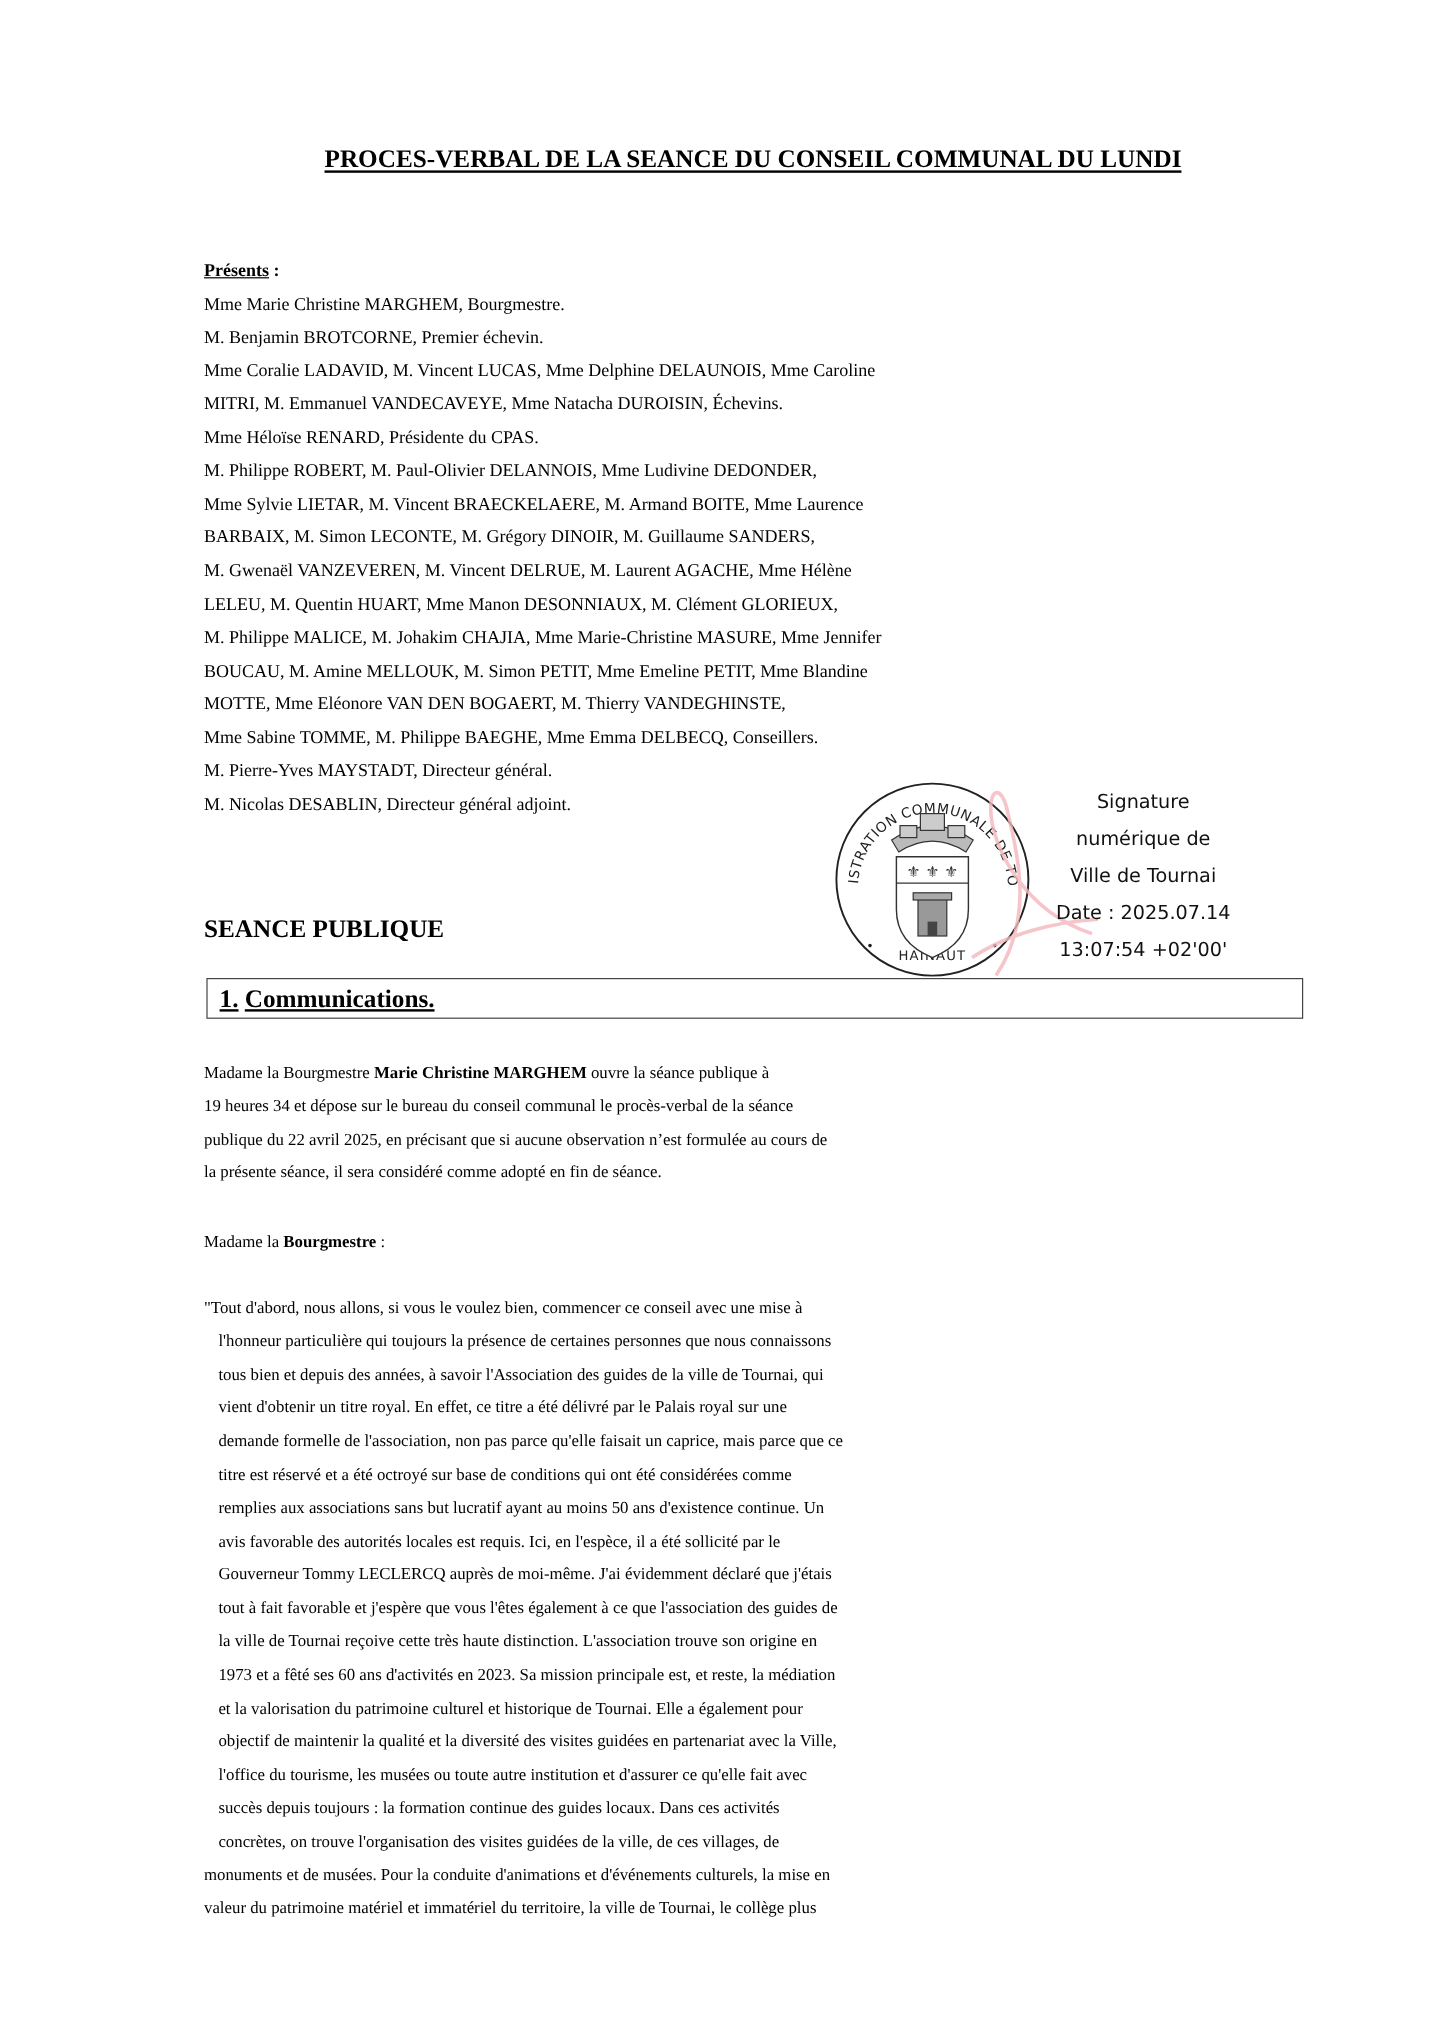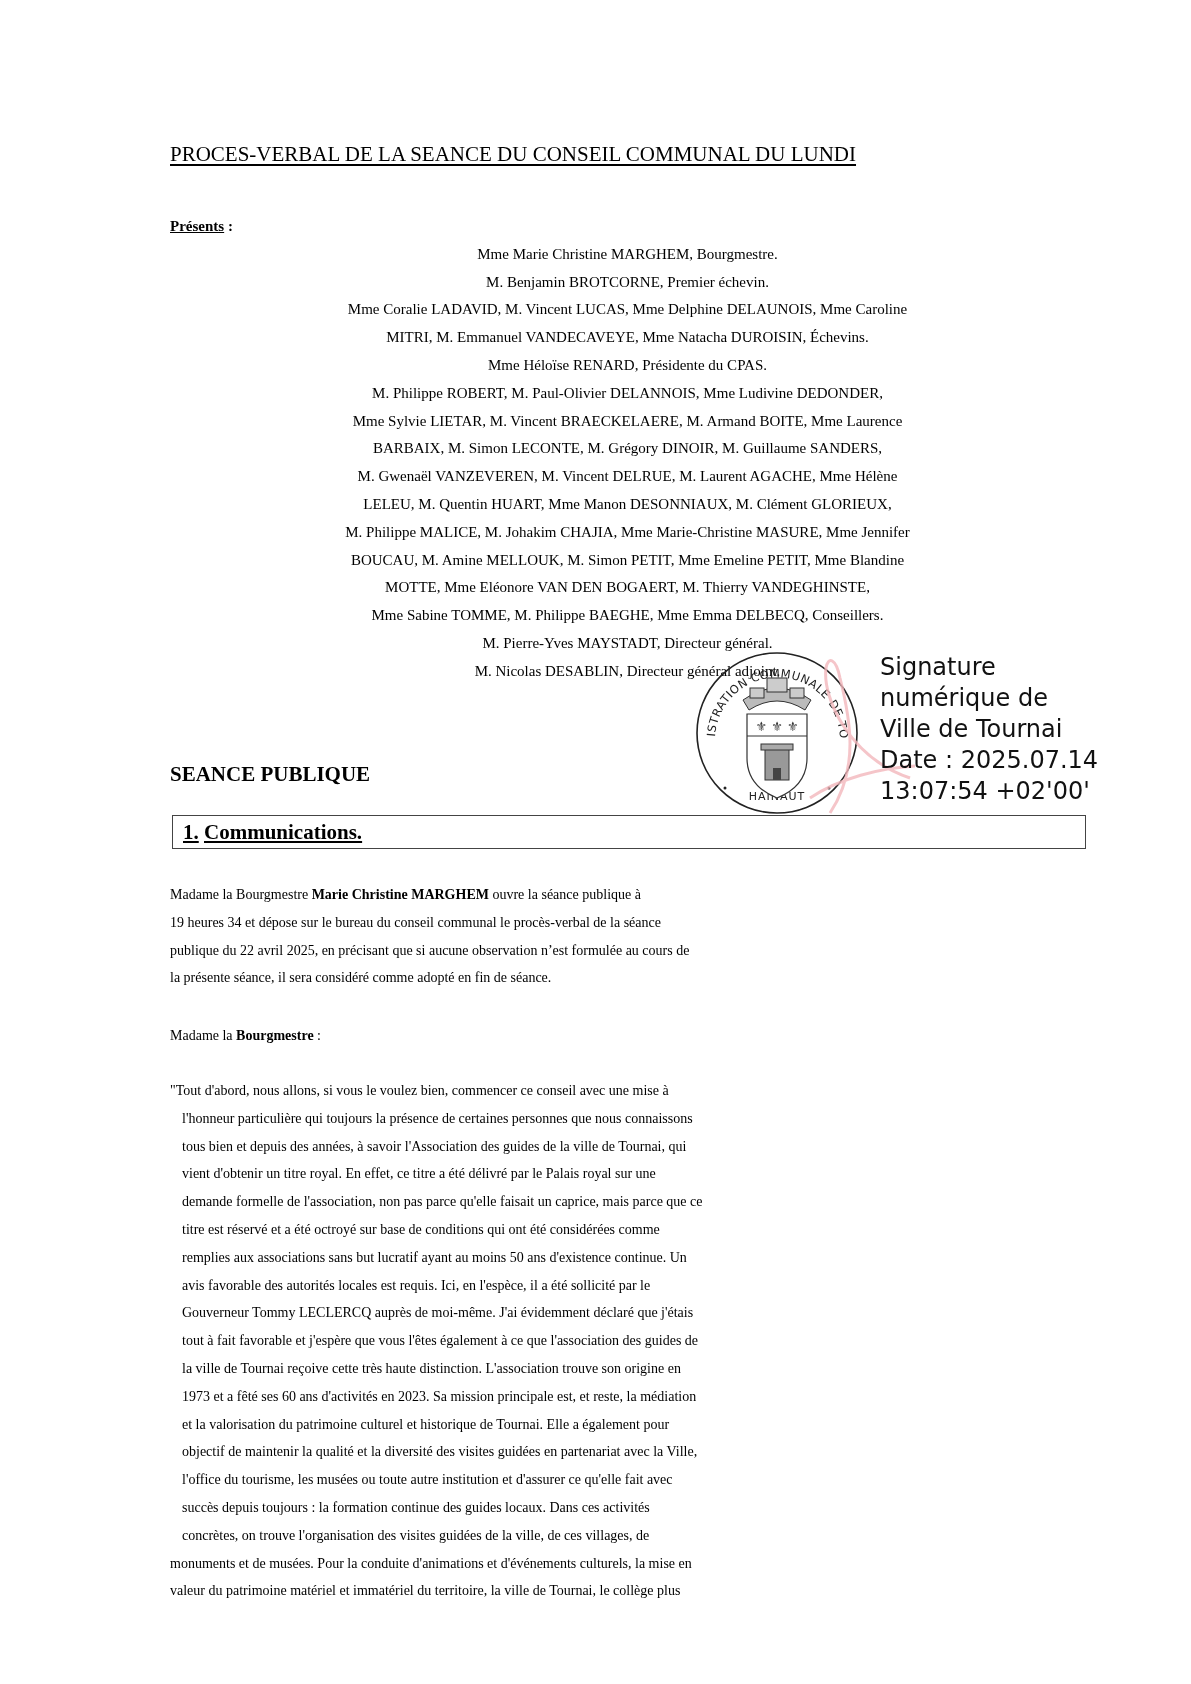--- a/index.html
+++ b/index.html
@@ -1,37 +1,37 @@
 <!DOCTYPE html>
 <html><head>
 <meta charset="utf-8">
 <style>
   html, body { margin: 0; padding: 0; background: #ffffff; }
   body { width: 1191px; height: 1684px; position: relative; overflow: hidden;
          font-family: "Liberation Serif", serif; color: #000; }
   .page { position: absolute; left: 0; top: 0; width: 1191px; height: 1684px; }
-  .title { position: absolute; left: 170px; width: 915px; top: 141px; text-align: left;
-           font-weight: normal; font-size: 21px; line-height: 27px; text-decoration: underline;
+  .title { position: absolute; left: 170px; width: 915px; top: 119px; text-align: center;
+           font-weight: bold; font-size: 21px; line-height: 27px; text-decoration: underline;
            text-decoration-thickness: 2px; text-underline-offset: 3px; }
   .block { position: absolute; left: 170px; width: 915px; font-size: 15px; line-height: 27.8px; }
   .presents-label { font-weight: bold; text-decoration: underline; }
-  .presents-lines div { white-space: nowrap; text-align: center; }
+  .presents-lines div { white-space: nowrap; }
   .seance { position: absolute; left: 170px; top: 762px; font-weight: bold; font-size: 21px;
             }
   .comm-box { position: absolute; left: 172px; top: 815px; width: 914px; height: 34px;
               border: 1.5px solid #444; box-sizing: border-box; }
   .comm-title { position: absolute; left: 10px; top: 4px; font-weight: bold; font-size: 21px; }
   .comm-title span { text-decoration: underline; }
   .para { position: absolute; left: 170px; width: 920px; font-size: 14px; line-height: 27.8px; }
   .para div { white-space: nowrap; }
   .indent { padding-left: 12px; }
   b { font-weight: bold; }
   .stamp { position: absolute; left: 695px; top: 648px; width: 165px; height: 170px; }
   .sig { position: absolute; left: 880px; top: 652px; font-family: "DejaVu Sans", sans-serif;
-         font-size: 24px; line-height: 31px; color: #111; }
+         font-size: 16px; line-height: 31px; color: #111; text-align: center; }
   .sig div { white-space: nowrap; }
   .adobe-swirl { position: absolute; left: 790px; top: 648px; width: 130px; height: 172px; pointer-events: none; }
 </style>
 </head>
 <body>
 
 <div class="page">
 
   <div class="title">
     <div>PROCES-VERBAL DE LA SEANCE DU CONSEIL COMMUNAL DU LUNDI</div>

